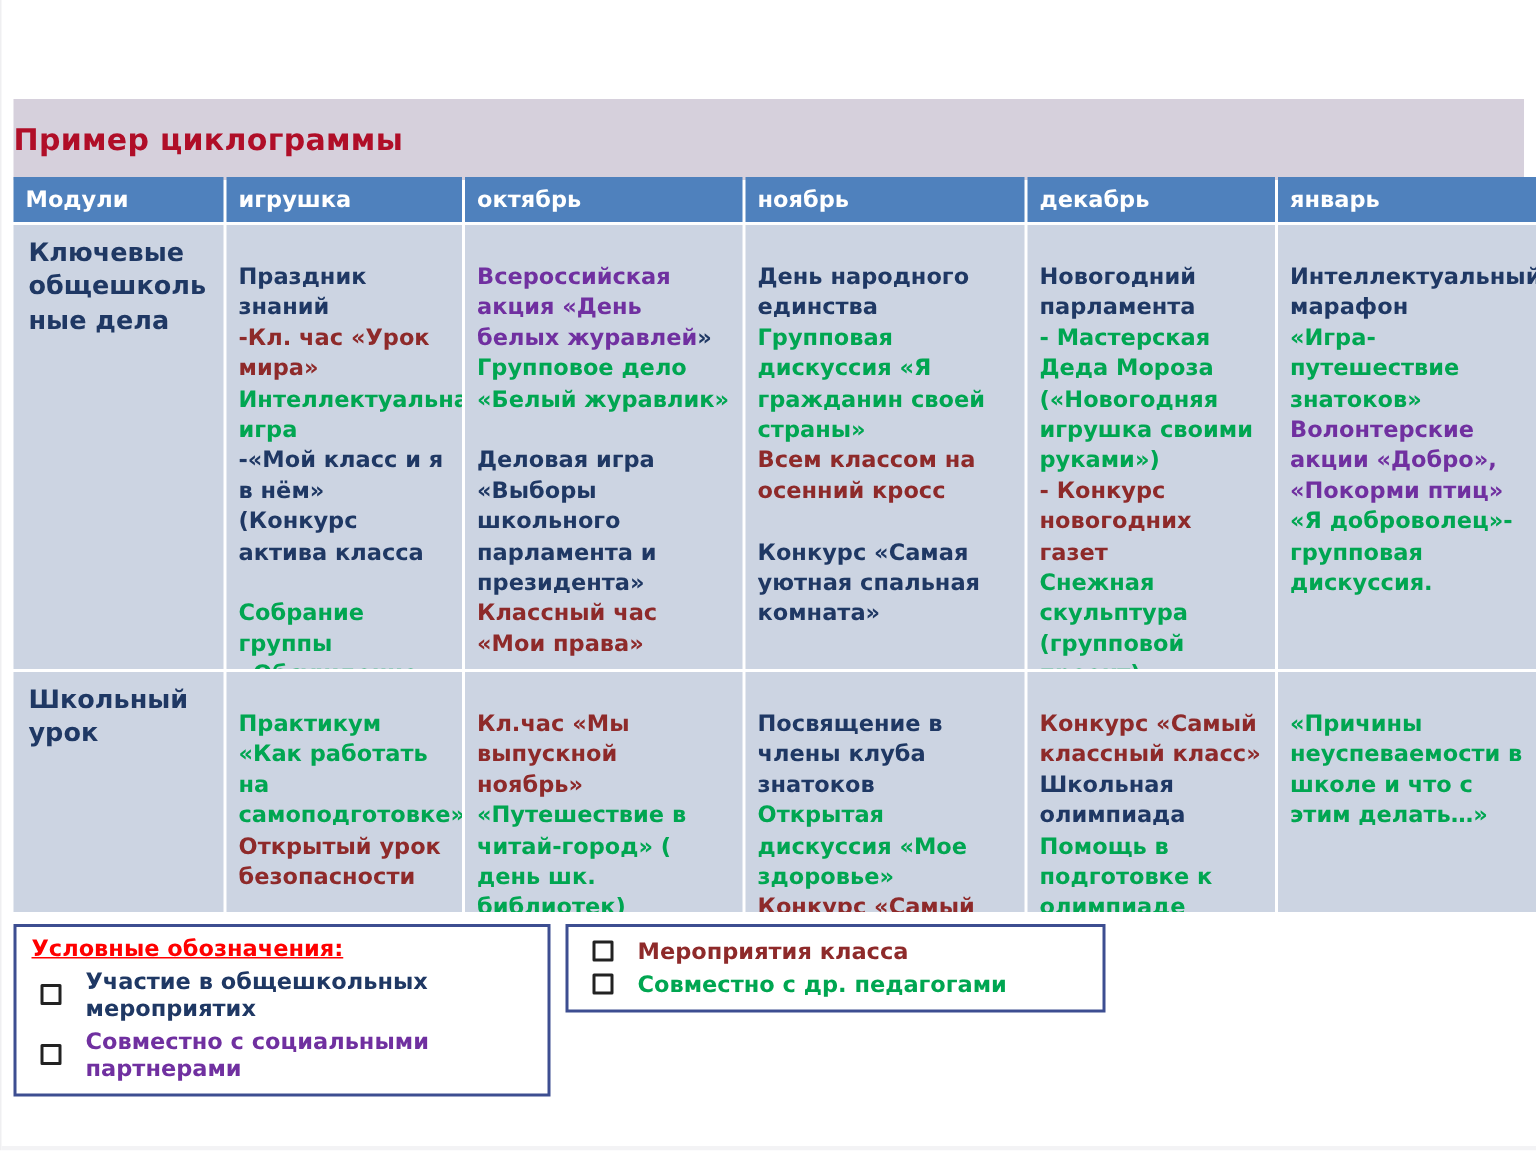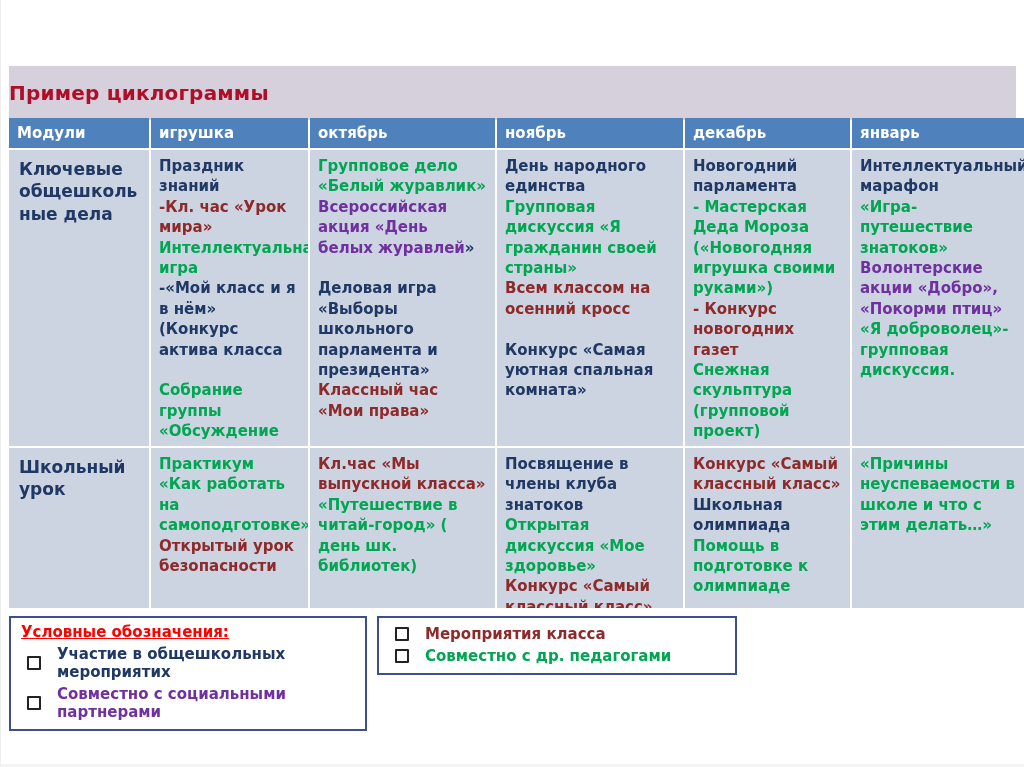--- a/index.html
+++ b/index.html
@@ -17,21 +17,21 @@
   .tbl{position:absolute;left:8px;top:118px;width:1008px;}
   .grid{display:grid;grid-template-columns:140px 157px 185px 186px 165px 175px;gap:2px;}
   #header-row{margin-bottom:2px;}
   .th{
     background:var(--headerBg);color:var(--headerFg);
     font-weight:bold;font-size:15px;display:flex;align-items:center;
     padding:0 8px;height:30px;box-sizing:border-box;
   }
   #table-body{grid-template-rows:296px 160px;}
   .td{
-    background:var(--cellBg);padding:6px 8px;box-sizing:border-box;
+    background:var(--cellBg);padding:24px 8px;box-sizing:border-box;
     font-size:15px;font-weight:bold;line-height:1.36;overflow:hidden;
   }
   .td.module{
     font-size:17px;color:var(--navy);line-height:1.32;
     overflow-wrap:anywhere;padding:8px 10px;
   }
   .para{margin:0;}
   .legend-row{position:absolute;left:8px;top:616px;display:flex;gap:10px;align-items:flex-start;}
   .legend-box{
     background:#fff;border:2px solid var(--legendBorder);
@@ -69,22 +69,22 @@
         <div class="td module">Ключевые общешкольные дела</div>
         <div class="td">
           <div class="para"><span style="color: rgb(31, 56, 100);">Праздник знаний</span></div>
           <div class="para"><span style="color: rgb(142, 42, 42);">-Кл. час «Урок мира»</span></div>
           <div class="para"><span style="color: rgb(0, 166, 81);">Интеллектуальная игра</span></div>
           <div class="para"><span style="color: rgb(31, 56, 100);">-«Мой класс и я в нём» (Конкурс актива класса</span></div>
           <div class="para">&nbsp;</div>
           <div class="para"><span style="color: rgb(0, 166, 81);">Собрание  группы «Обсуждение процедуры выборов  шк. Парламента»</span></div>
         </div>
         <div class="td">
+          <div class="para"><span style="color: rgb(112, 48, 160);">Всероссийская акция «День белых журавлей</span><span style="color: rgb(31, 56, 100);">»</span></div>
           <div class="para"><span style="color: rgb(0, 166, 81);">Групповое дело «Белый журавлик»</span></div>
-          <div class="para"><span style="color: rgb(112, 48, 160);">Всероссийская акция «День белых журавлей</span><span style="color: rgb(31, 56, 100);">»</span></div>
           <div class="para">&nbsp;</div>
           <div class="para"><span style="color: rgb(31, 56, 100);">Деловая игра «Выборы школьного парламента  и президента»</span></div>
           <div class="para"><span style="color: rgb(142, 42, 42);">Классный час «Мои права»</span></div>
         </div>
         <div class="td">
           <div class="para"><span style="color: rgb(31, 56, 100);">День народного единства</span></div>
           <div class="para"><span style="color: rgb(0, 166, 81);">Групповая дискуссия «Я гражданин своей страны»</span></div>
           <div class="para"><span style="color: rgb(142, 42, 42);">Всем классом на осенний кросс</span></div>
           <div class="para">&nbsp;</div>
           <div class="para"><span style="color: rgb(31, 56, 100);">Конкурс «Самая уютная спальная комната»</span></div>
@@ -100,21 +100,21 @@
           <div class="para"><span style="color: rgb(0, 166, 81);">«Игра-путешествие знатоков»</span></div>
           <div class="para"><span style="color: rgb(112, 48, 160);">Волонтерские акции «Добро», «Покорми птиц»</span></div>
           <div class="para"><span style="color: rgb(0, 166, 81);">«Я доброволец»-групповая дискуссия.</span></div>
         </div>
         <div class="td module">Школьный урок</div>
         <div class="td">
           <div class="para"><span style="color: rgb(0, 166, 81);">Практикум «Как работать на самоподготовке»</span></div>
           <div class="para"><span style="color: rgb(142, 42, 42);">Открытый урок безопасности</span></div>
         </div>
         <div class="td">
-          <div class="para"><span style="color: rgb(142, 42, 42);">Кл.час «Мы выпускной класса»</span></div>
+          <div class="para"><span style="color: rgb(142, 42, 42);">Кл.час «Мы выпускной ноябрь»</span></div>
           <div class="para"><span style="color: rgb(0, 166, 81);">«Путешествие в читай-город» ( день шк. библиотек)</span></div>
         </div>
         <div class="td">
           <div class="para"><span style="color: rgb(31, 56, 100);">Посвящение в члены клуба знатоков</span></div>
           <div class="para"><span style="color: rgb(0, 166, 81);">Открытая дискуссия «Мое здоровье»</span></div>
           <div class="para"><span style="color: rgb(142, 42, 42);">Конкурс «Самый классный класс»</span></div>
         </div>
         <div class="td">
           <div class="para"><span style="color: rgb(142, 42, 42);">Конкурс «Самый классный класс»</span></div>
           <div class="para"><span style="color: rgb(31, 56, 100);">Школьная олимпиада</span></div>

